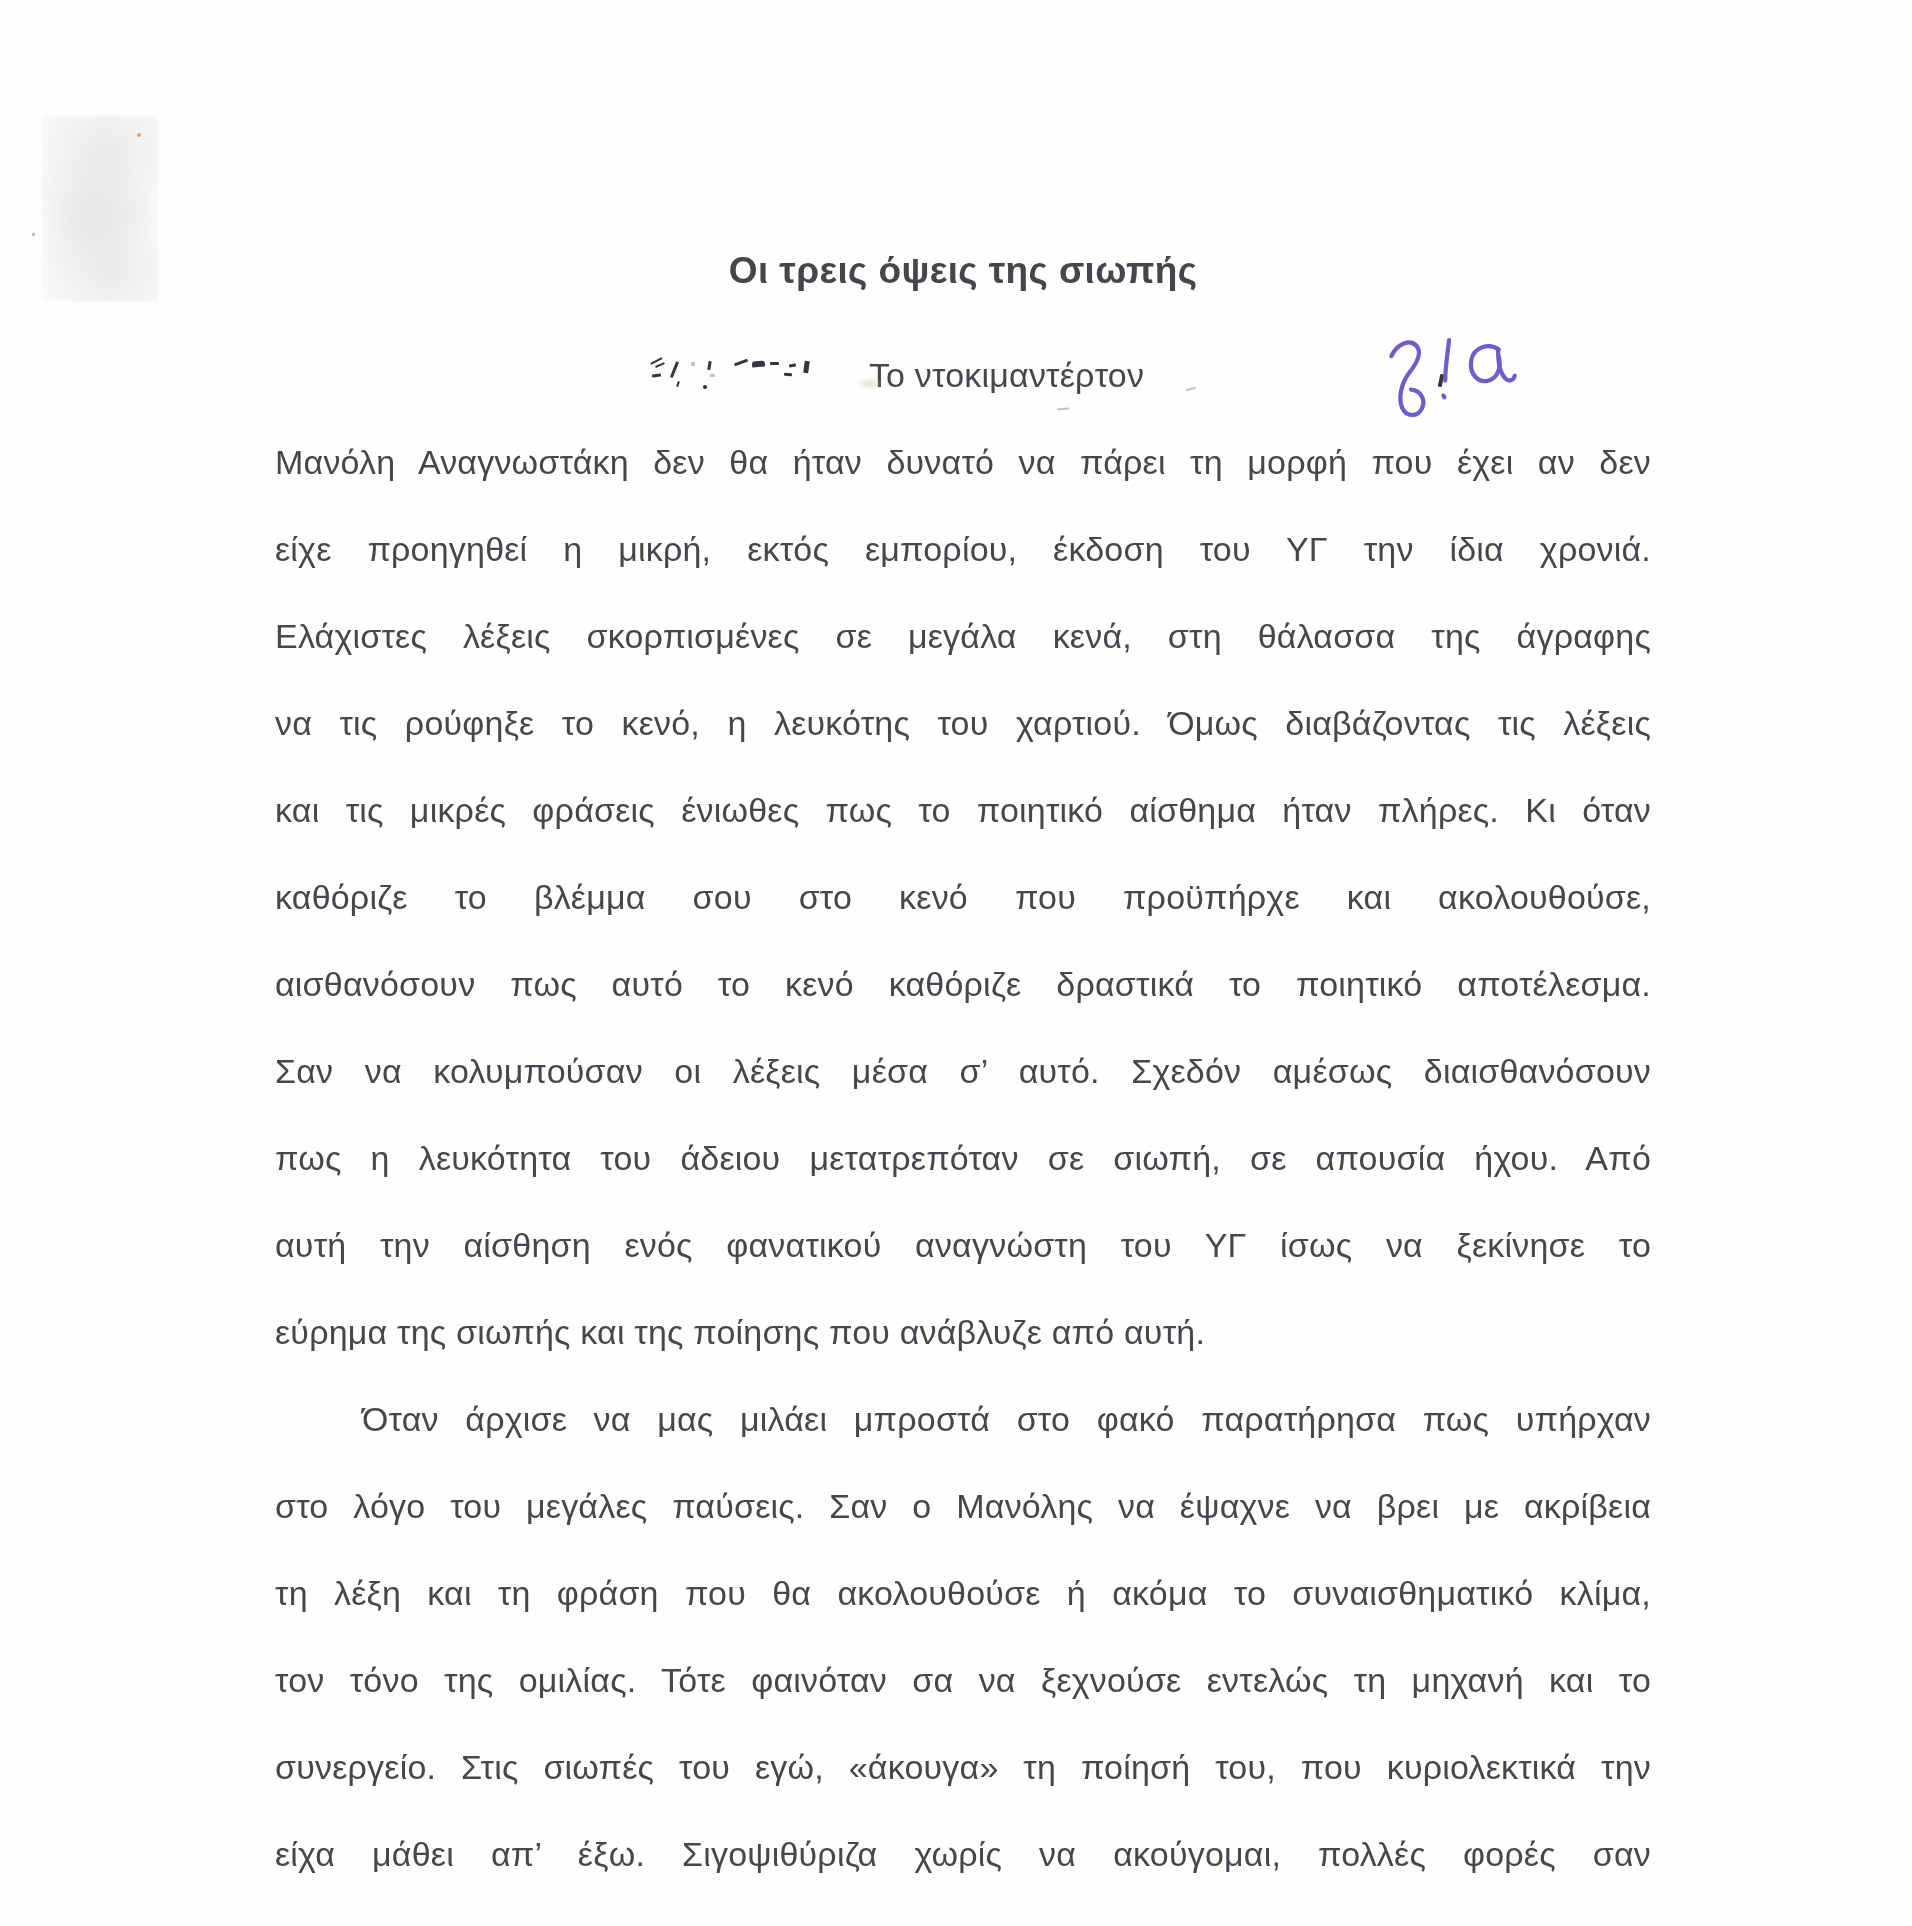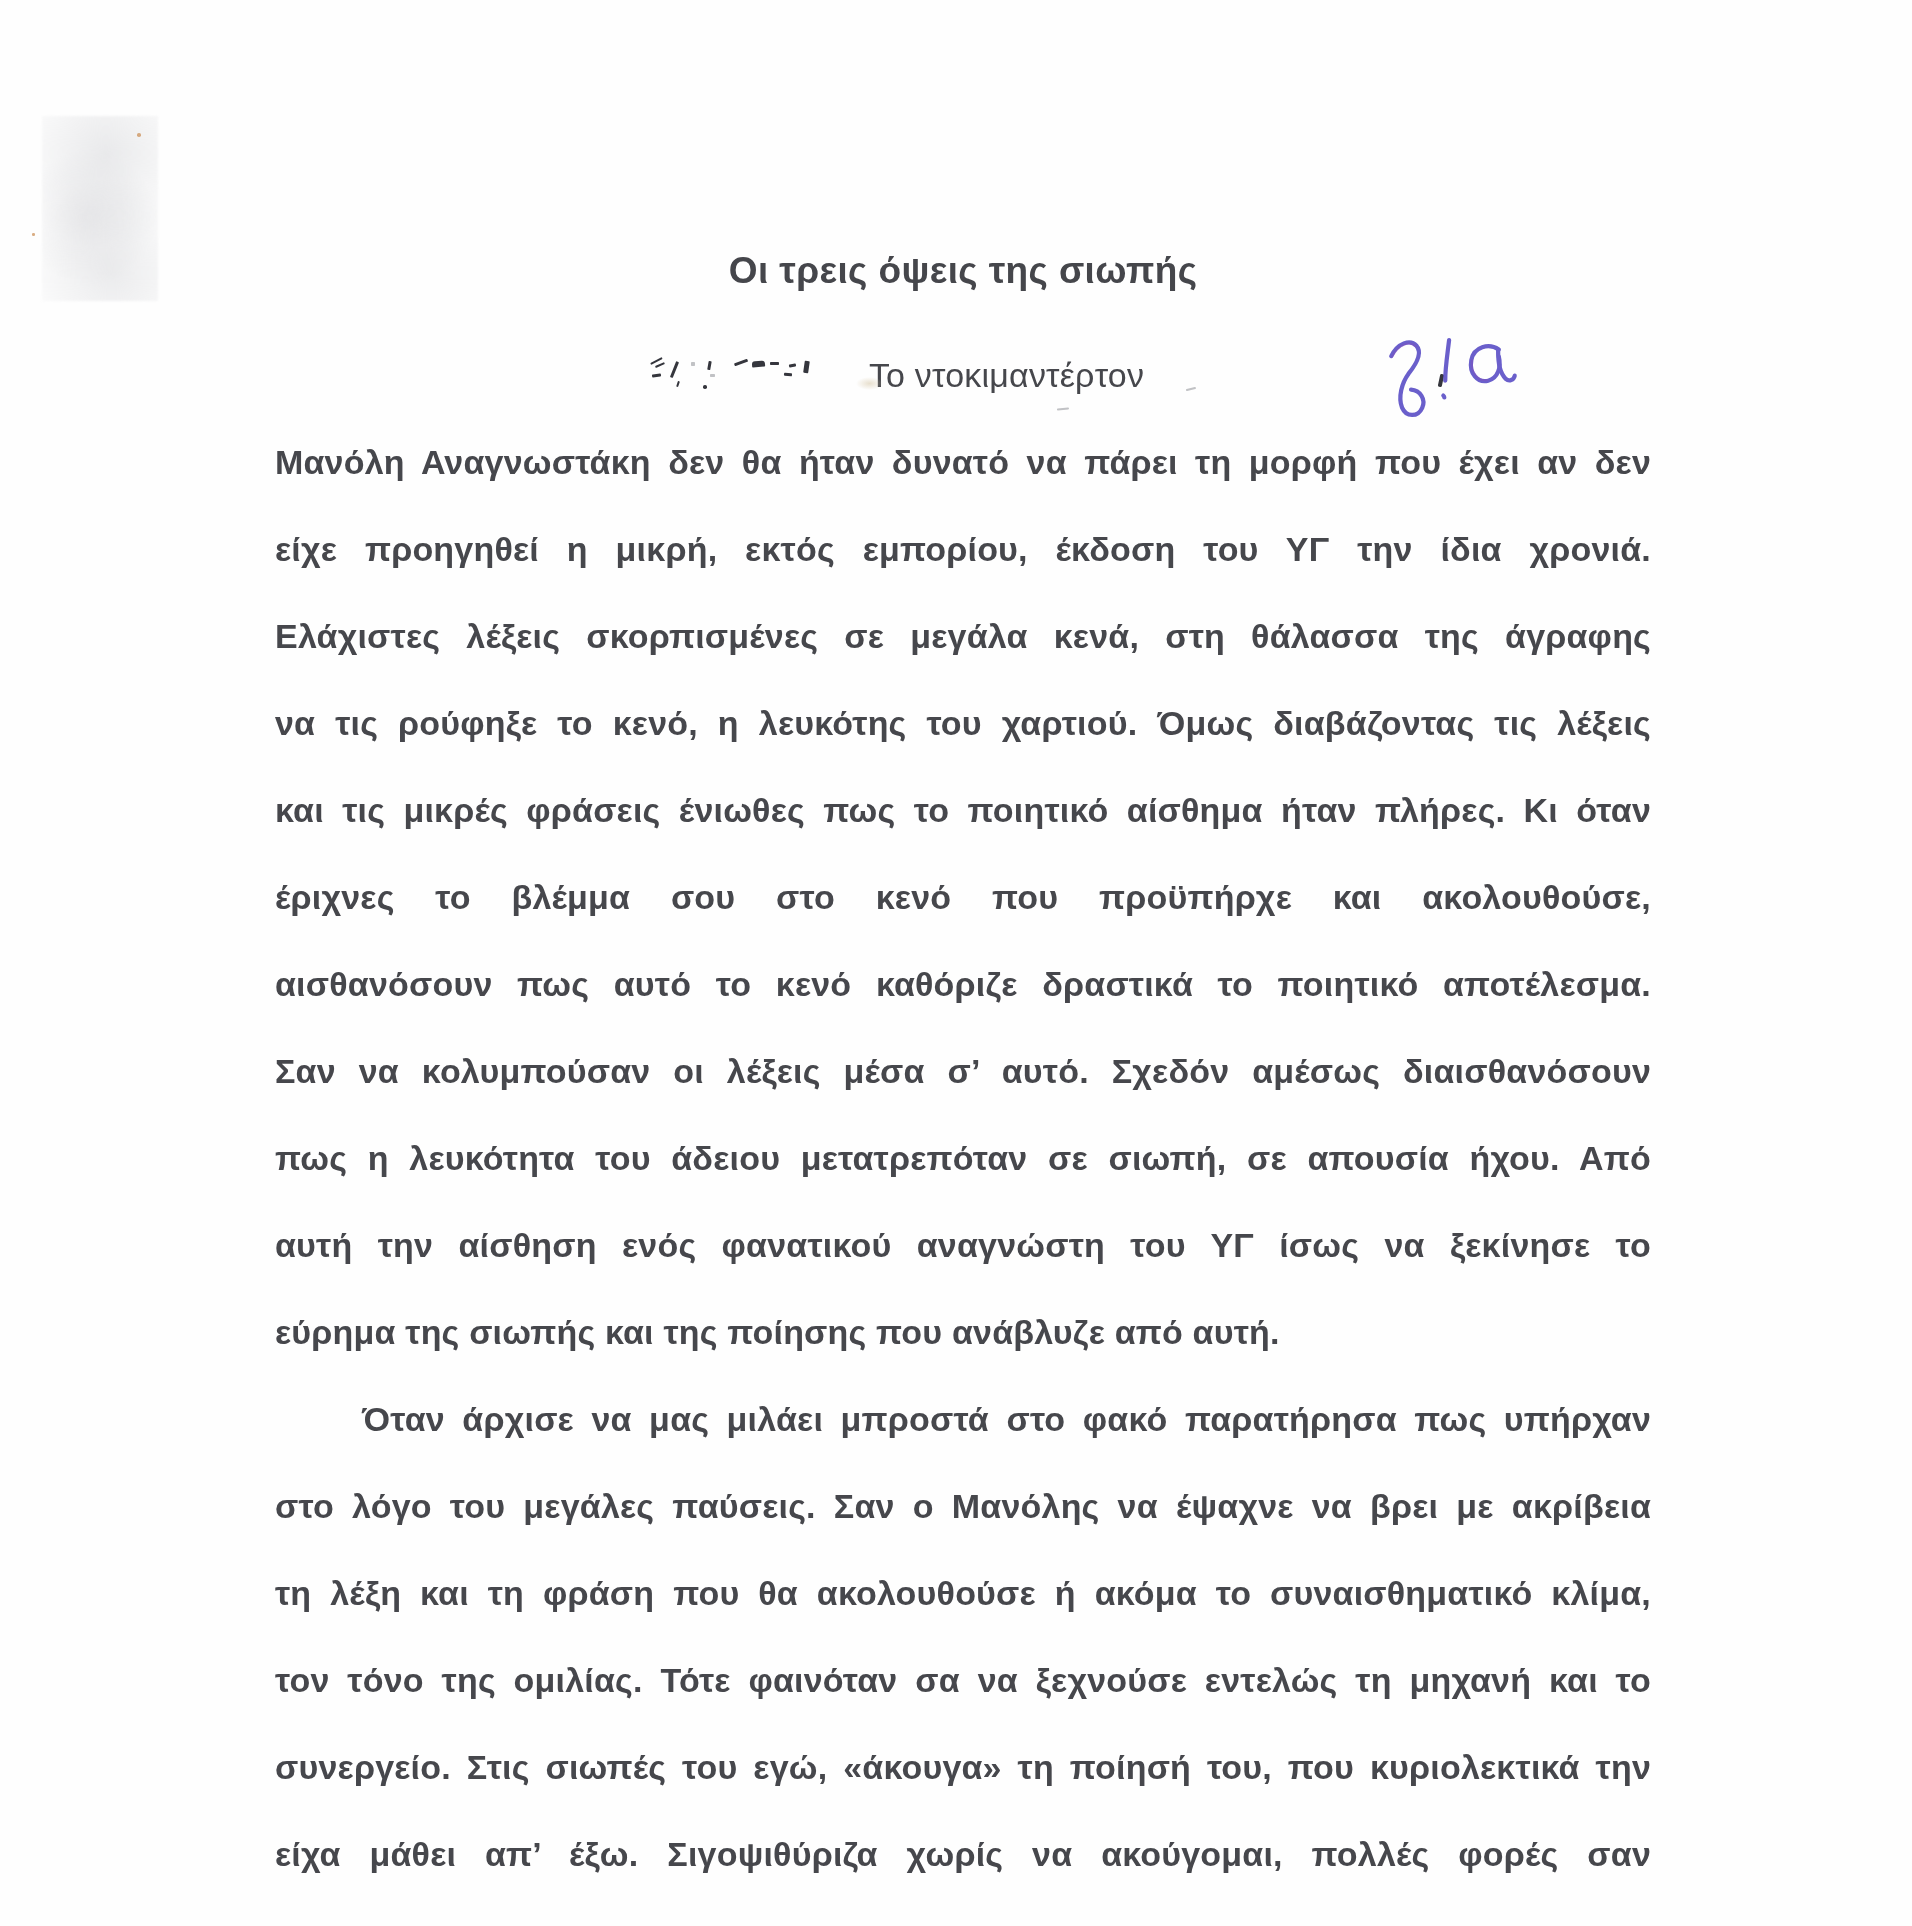--- a/index.html
+++ b/index.html
@@ -30,21 +30,20 @@
     letter-spacing: 0.2px;
   }
   .tline {
     height: 87px;
     line-height: 87px;
     text-align: justify;
     text-align-last: justify;
     text-justify: inter-word;
     overflow: visible;
     white-space: normal;
-    font-weight: bold;
   }
   .tline.para-end { text-align-last: left; }
   .tline.indent { text-indent: 87px; }
   
   .first-line {
     height: 87px;
     line-height: 87px;
     display: flex;
     justify-content: center;
     padding-left: 87px;
@@ -92,21 +91,21 @@
     <div class="first-line">
       <span>Το ντοκιμαντέρ</span>
       <span>τον</span>
     </div>
 
     <div class="tline">Μανόλη Αναγνωστάκη δεν θα ήταν δυνατό να πάρει τη μορφή που έχει αν δεν</div>
     <div class="tline">είχε προηγηθεί η μικρή, εκτός εμπορίου, έκδοση του ΥΓ την ίδια χρονιά.</div>
     <div class="tline">Ελάχιστες λέξεις σκορπισμένες σε μεγάλα κενά, στη θάλασσα της άγραφης</div>
     <div class="tline">να τις ρούφηξε το κενό, η λευκότης του χαρτιού. Όμως διαβάζοντας τις λέξεις</div>
     <div class="tline">και τις μικρές φράσεις ένιωθες πως το ποιητικό αίσθημα ήταν πλήρες. Κι όταν</div>
-    <div class="tline">έριχνες το βλέμμα σου στο κενό που προϋπήρχε και ακολουθούσε,</div>
+    <div class="tline">καθόριζε το βλέμμα σου στο κενό που προϋπήρχε και ακολουθούσε,</div>
     <div class="tline">αισθανόσουν πως αυτό το κενό καθόριζε δραστικά το ποιητικό αποτέλεσμα.</div>
     <div class="tline">Σαν να κολυμπούσαν οι λέξεις μέσα σ’ αυτό. Σχεδόν αμέσως διαισθανόσουν</div>
     <div class="tline">πως η λευκότητα του άδειου μετατρεπόταν σε σιωπή, σε απουσία ήχου. Από</div>
     <div class="tline">αυτή την αίσθηση ενός φανατικού αναγνώστη του ΥΓ ίσως να ξεκίνησε το</div>
     <div class="tline para-end">εύρημα της σιωπής και της ποίησης που ανάβλυζε από αυτή.</div>
 
     <div class="tline indent">Όταν άρχισε να μας μιλάει μπροστά στο φακό παρατήρησα πως υπήρχαν</div>
     <div class="tline">στο λόγο του μεγάλες παύσεις. Σαν ο Μανόλης να έψαχνε να βρει με ακρίβεια</div>
     <div class="tline">τη λέξη και τη φράση που θα ακολουθούσε ή ακόμα το συναισθηματικό κλίμα,</div>
     <div class="tline">τον τόνο της ομιλίας. Τότε φαινόταν σα να ξεχνούσε εντελώς τη μηχανή και το</div>

